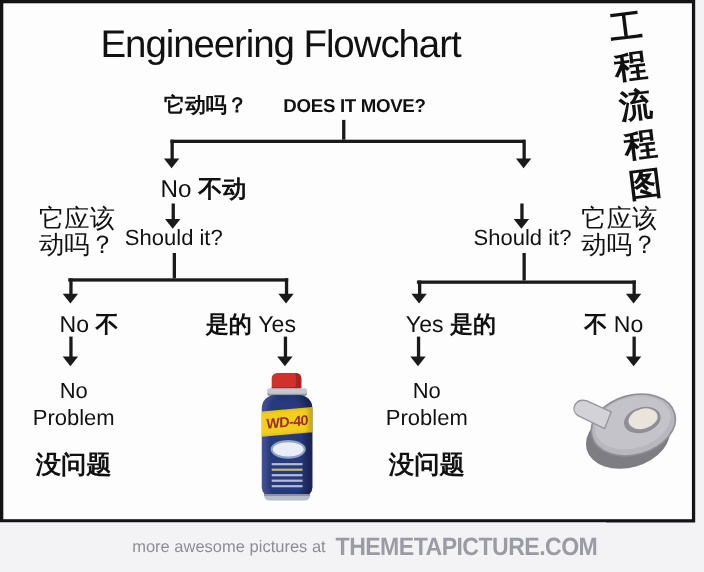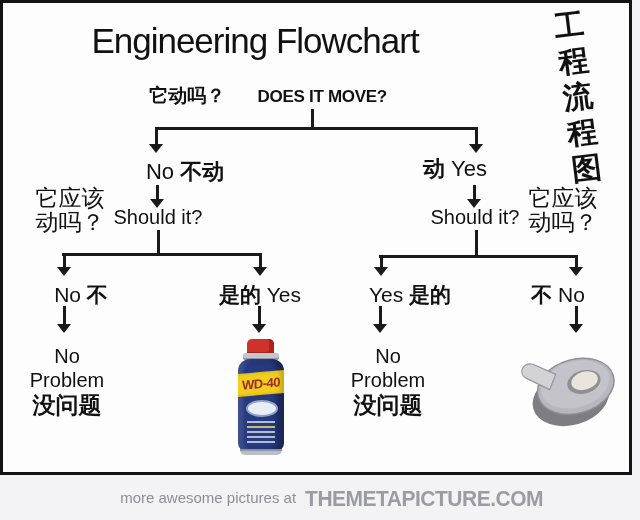--- a/index.html
+++ b/index.html
@@ -30,21 +30,21 @@
   .arrow .head{position:absolute;left:0;bottom:0;width:0;height:0;
                border-left:7px solid transparent;border-right:7px solid transparent;
                border-top:9px solid var(--line);}
 
   .branch{font-size:22px;}
   .should{font-size:20px;}
   .side{font-size:23px;font-weight:400;line-height:24px;}
   .lvl2{font-size:21px;}
   .result{text-align:center;}
   .result .en{display:block;font-size:20px;line-height:24px;}
-  .result .cn{display:block;font-size:23px;line-height:27px;}
+  .result .cn{display:block;font-size:23px;line-height:27px;margin-top:17px;}
 
   
   .wd40{position:absolute;left:233px;top:336px;width:50px;height:118px;}
   .wd40 .cap{position:absolute;left:11px;top:0;width:27px;height:15px;background:#d0312a;
              border-radius:5px 5px 2px 2px;box-shadow:inset -5px -2px 0 #a7241f;}
   .wd40 .band{position:absolute;left:7px;top:14px;width:36px;height:7px;background:#c3c7cf;
               border-radius:2px;box-shadow:inset 0 -2px 0 #9298a4;}
   .wd40 .body{position:absolute;left:2px;top:20px;width:46px;height:93px;background:#27397f;
               border-radius:12px 12px 9px 9px;box-shadow:inset -7px 0 6px rgba(0,0,0,0.35),inset 5px 0 4px rgba(255,255,255,0.12);}
   .wd40 .panel{position:absolute;left:2px;top:33px;width:46px;height:23px;background:#f2cf1e;
@@ -93,24 +93,20 @@
       </div>
     <div class="arrow" style="left:466px;top:124px;height:26px;">
         <i class="shaft"></i>
         <i class="head"></i>
       </div>
 
     <div class="lbl branch" style="left:182px;top:154px;">
       <span class="en">No</span>
       <span class="cn">不动</span>
     </div>
-    <div class="lbl branch" style="left:452px;top:151px;">
-      <span class="cn">动</span>
-      <span class="en">Yes</span>
-    </div>
 
     <div class="arrow" style="left:147px;top:182px;height:23px;">
         <i class="shaft"></i>
         <i class="head"></i>
       </div>
     <div class="arrow" style="left:464px;top:182px;height:23px;">
         <i class="shaft"></i>
         <i class="head"></i>
       </div>
 
@@ -144,21 +140,21 @@
       </div>
     <div class="arrow" style="left:566px;top:252px;height:21px;">
         <i class="shaft"></i>
         <i class="head"></i>
       </div>
 
     <div class="lbl lvl2" style="left:78px;top:278px;">
       <span class="en">No</span>
       <span class="cn">不</span>
     </div>
-    <div class="lbl lvl2" style="left:225px;top:278px;margin-left:32px;">
+    <div class="lbl lvl2" style="left:225px;top:278px;">
       <span class="cn">是的</span>
       <span class="en">Yes</span>
     </div>
     <div class="lbl lvl2" style="left:407px;top:278px;">
       <span class="en">Yes</span>
       <span class="cn">是的</span>
     </div>
     <div class="lbl lvl2" style="left:555px;top:278px;">
       <span class="cn">不</span>
       <span class="en">No</span>

